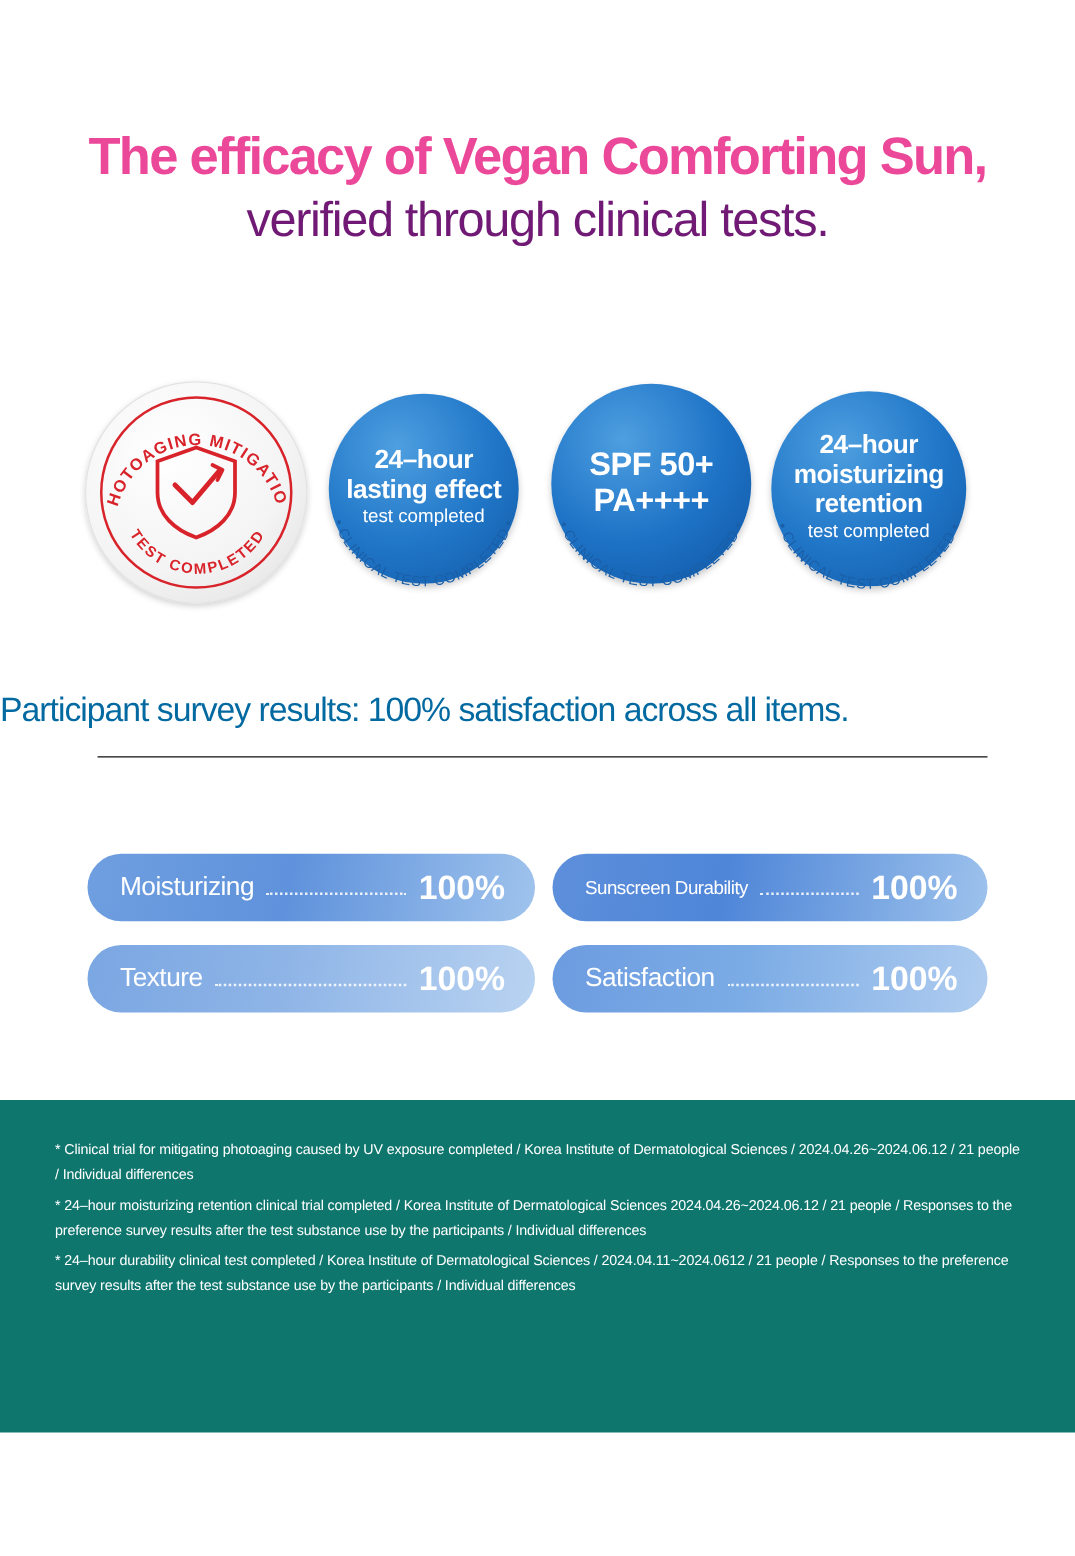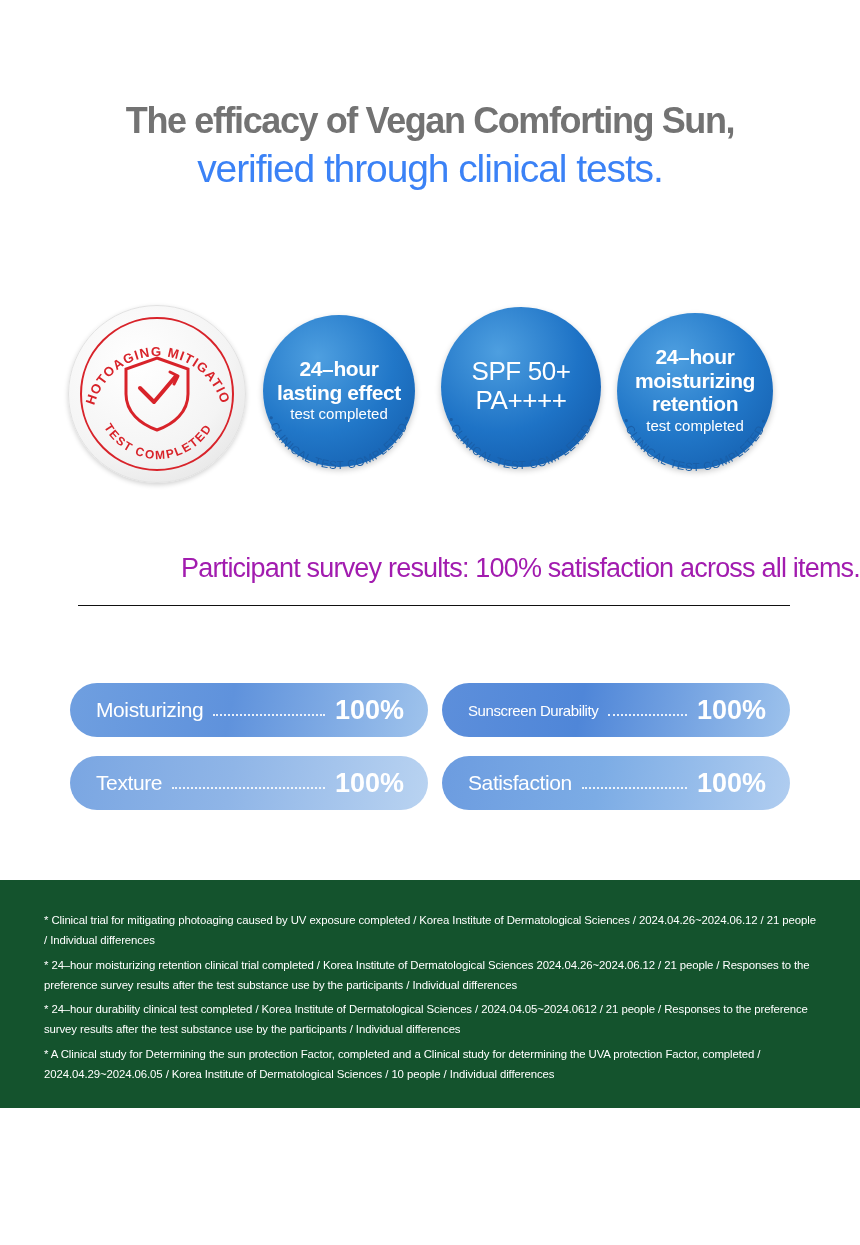--- a/index.html
+++ b/index.html
@@ -18,31 +18,31 @@
   
   .headline {
     position: absolute;
     top: 100px;
     left: 0;
     width: 860px;
     text-align: center;
   }
   .headline .line1 {
     display: block;
-    font-size: 36px;
-    font-weight: bold;
-    color: #737373;
+    font-size: 42px;
+    font-weight: bold;
+    color: #ec4899;
     letter-spacing: -1.4px;
     line-height: 1.18;
   }
   .headline .line2 {
     display: block;
     font-size: 39px;
     font-weight: normal;
-    color: #3b82f6;
+    color: #701a75;
     letter-spacing: -1.1px;
     line-height: 1.4;
   }
 
   
   .badges {
     position: absolute;
     top: 305px;
     left: 0;
     width: 860px;
@@ -120,21 +120,21 @@
   }
   .btxt .big {
     display: block;
     font-size: 21px;
     font-weight: bold;
     letter-spacing: -0.4px;
   }
   .btxt .big2 {
     display: block;
     font-size: 26px;
-    font-weight: normal;
+    font-weight: bold;
     letter-spacing: -0.4px;
   }
   .btxt .small {
     display: block;
     font-size: 15px;
     font-weight: normal;
     margin-top: 2px;
   }
   .badge-arc {
     position: absolute;
@@ -147,23 +147,23 @@
     font-size: 11.5px;
     letter-spacing: 0.6px;
   }
 
   
   .survey-title {
     position: absolute;
     top: 553px;
     left: 0;
     width: 860px;
-    text-align: right;
+    text-align: left;
     font-size: 27px;
-    color: #a21caf;
+    color: #0369a1;
     letter-spacing: -0.8px;
   }
   .survey-rule {
     position: absolute;
     top: 605px;
     left: 78px;
     width: 712px;
     height: 1px;
     background: #111111;
   }
@@ -222,22 +222,22 @@
     font-weight: bold;
     white-space: nowrap;
   }
 
   
   .footnotes {
     position: absolute;
     left: 0;
     top: 880px;
     width: 860px;
-    height: 228px;
-    background: #14532d;
+    height: 266px;
+    background: #0f766e;
     box-sizing: border-box;
     padding: 30px 44px 0 44px;
   }
   .footnotes p {
     margin: 0 0 4px 0;
     color: #ffffff;
     font-size: 11.4px;
     line-height: 1.78;
     letter-spacing: -0.1px;
   }
@@ -350,15 +350,14 @@
       <span class="bar-label">Satisfaction</span>
       <span class="bar-dots"></span>
       <span class="bar-value">100%</span>
     </div>
   </div>
 </div>
 
 <div class="footnotes">
   <p>* Clinical trial for mitigating photoaging caused by UV exposure completed / Korea Institute of Dermatological Sciences / 2024.04.26~2024.06.12 / 21 people / Individual differences</p>
   <p>* 24–hour moisturizing retention clinical trial completed / Korea Institute of Dermatological Sciences 2024.04.26~2024.06.12 / 21 people / Responses to the preference survey results after the test substance use by the participants / Individual differences</p>
-  <p>* 24–hour durability clinical test completed / Korea Institute of Dermatological Sciences / 2024.04.05~2024.0612 / 21 people / Responses to the preference survey results after the test substance use by the participants / Individual differences</p>
-  <p>* A Clinical study for Determining the sun protection Factor, completed and a Clinical study for determining the UVA protection Factor, completed / 2024.04.29~2024.06.05 / Korea Institute of Dermatological Sciences / 10 people / Individual differences</p>
+  <p>* 24–hour durability clinical test completed / Korea Institute of Dermatological Sciences / 2024.04.11~2024.0612 / 21 people / Responses to the preference survey results after the test substance use by the participants / Individual differences</p>
 </div>
 
 </body></html>

